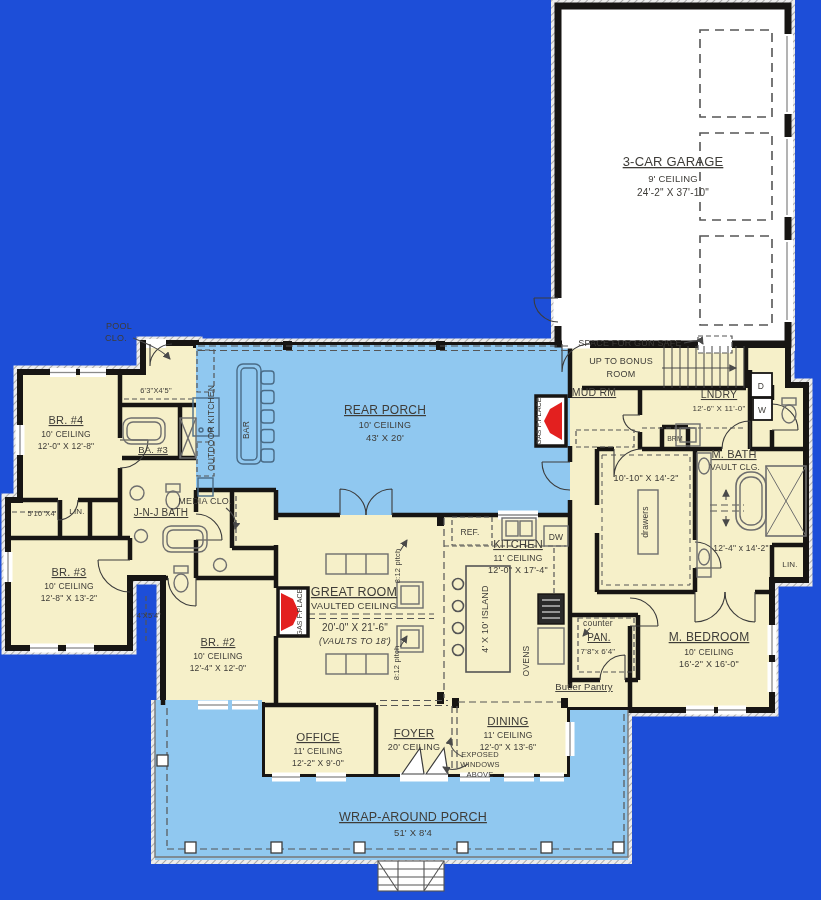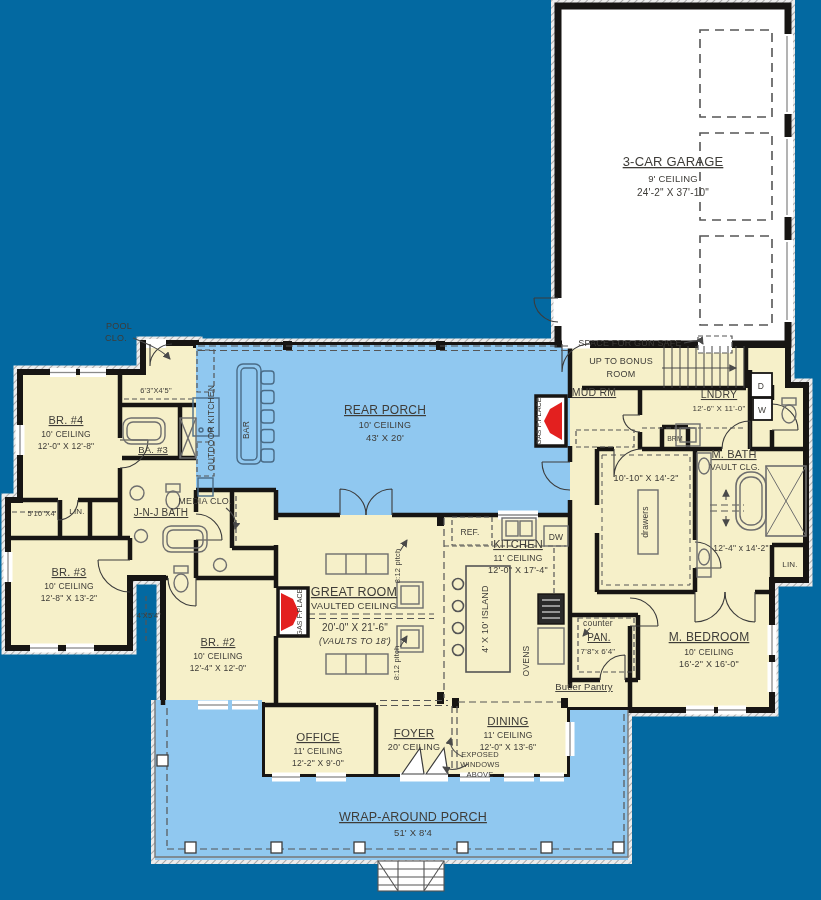--- a/index.html
+++ b/index.html
@@ -1,16 +1,16 @@
 <!DOCTYPE html>
 <html><head>
 <meta charset="utf-8">
 <style>
   body{margin:0;background:#ffffff}
-  .wrap{position:relative;width:821px;height:900px;background:#0369a1;font-family:"Liberation Sans",sans-serif;overflow:hidden}
+  .wrap{position:relative;width:821px;height:900px;background:#1d4ed8;font-family:"Liberation Sans",sans-serif;overflow:hidden}
   svg{position:absolute;left:0;top:0}
   text{fill:#3e3c38;text-anchor:middle;letter-spacing:.2px;font-family:"Liberation Sans","DejaVu Sans",sans-serif}
   .u{text-decoration:underline}
   .it{font-style:italic}
 </style>
 </head>
 <body>
 
 <div class="wrap">
 <svg width="821" height="900" viewBox="0 0 821 900">

